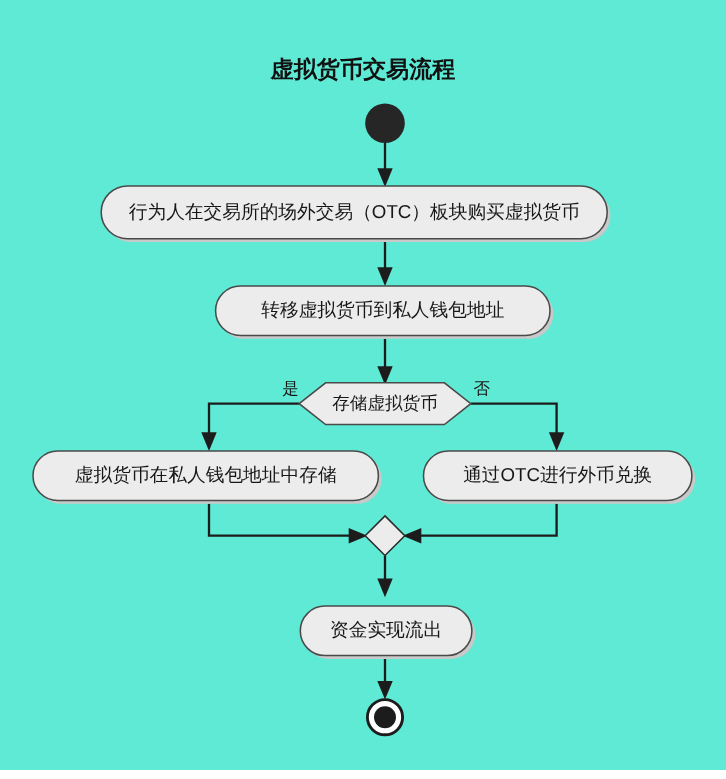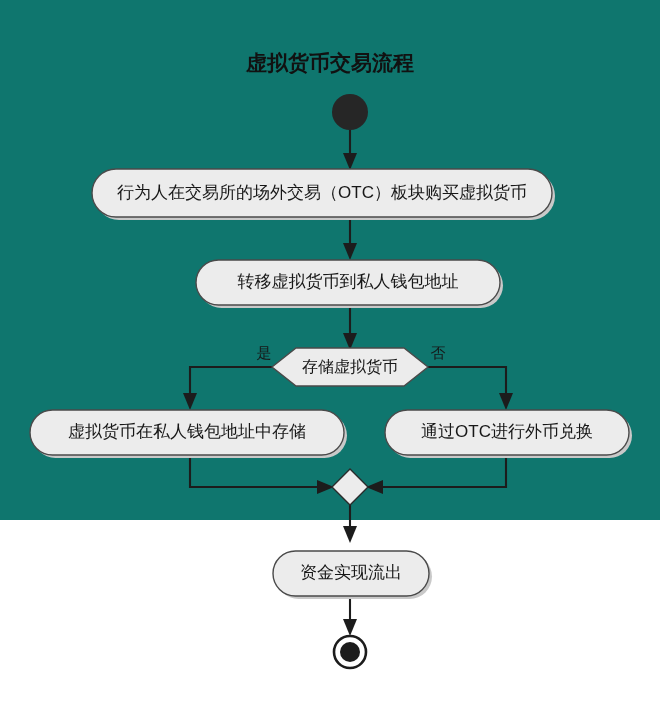--- a/index.html
+++ b/index.html
@@ -9,22 +9,22 @@
   }
   body {
     width: 660px;
     height: 708px;
     font-family: "Liberation Sans", "DejaVu Sans", sans-serif;
     overflow: hidden;
   }
   #stage {
     position: relative;
     width: 660px;
-    height: 520px;
-    background: #0f766e;
+    height: 700px;
+    background: #5eead4;
   }
   #flow {
     position: absolute;
     left: 0;
     top: 0;
     width: 660px;
     height: 708px;
   }
   .node-fill {
     fill: #ececec;

